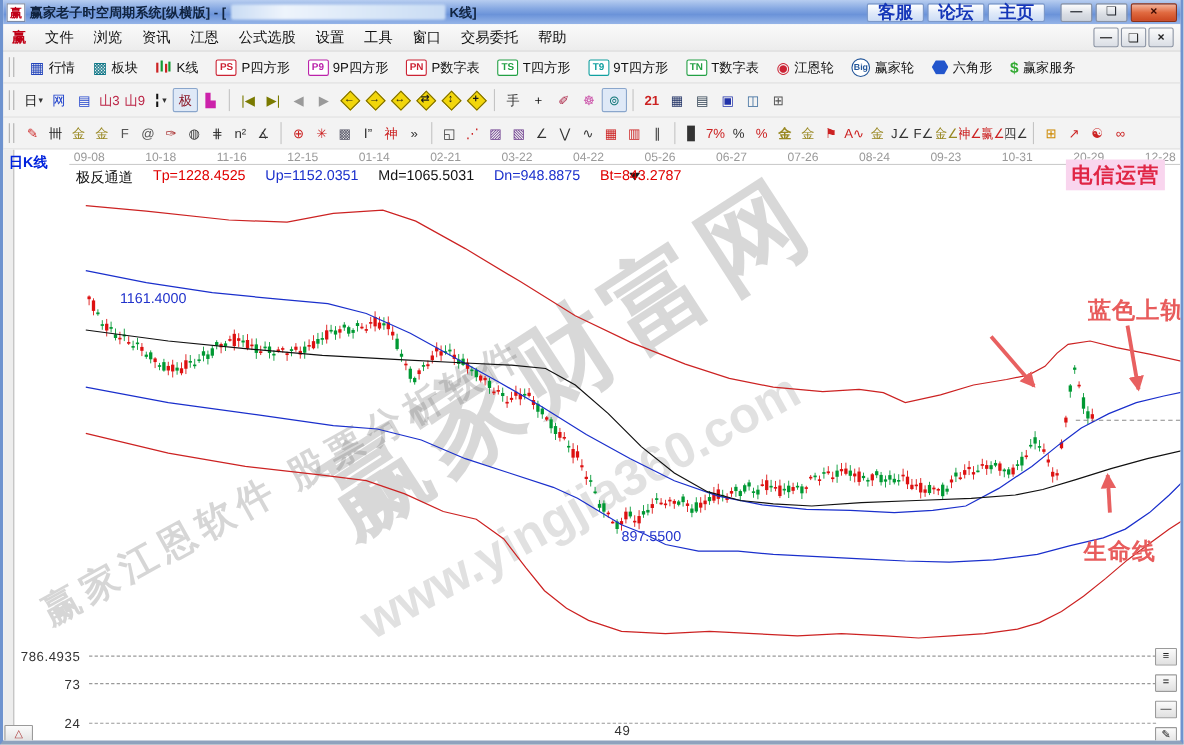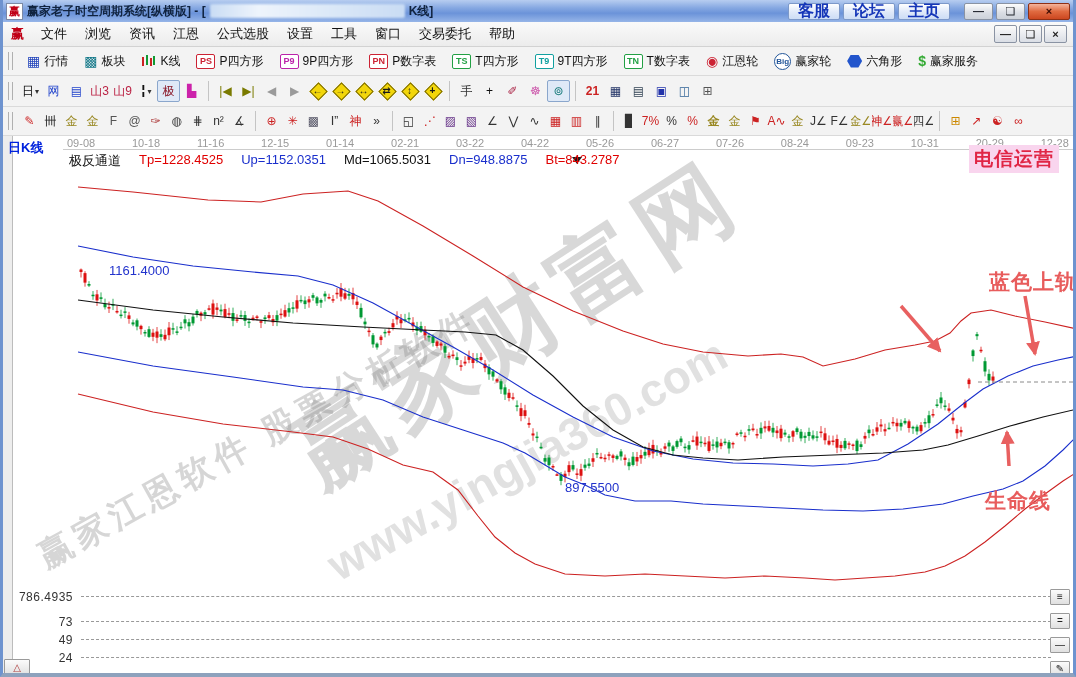--- a/index.html
+++ b/index.html
@@ -1117,21 +1117,21 @@
       </div>
     <div id="grid-rows">
         <div class="grid-row" style="top: 454px;">
           <span class="grid-label">786.4935</span>
           <span class="grid-line"></span>
         </div>
         <div class="grid-row" style="top: 479px;">
           <span class="grid-label">73</span>
           <span class="grid-line"></span>
         </div>
-        <div class="grid-row" style="top: 497px;">
+        <div class="grid-row" style="top: 521px; flex-direction: column;">
           <span class="grid-label">49</span>
           <span class="grid-line"></span>
         </div>
         <div class="grid-row" style="top: 515px;">
           <span class="grid-label">24</span>
           <span class="grid-line"></span>
         </div>
       </div>
 
     <button class="collapse-btn">△</button>

